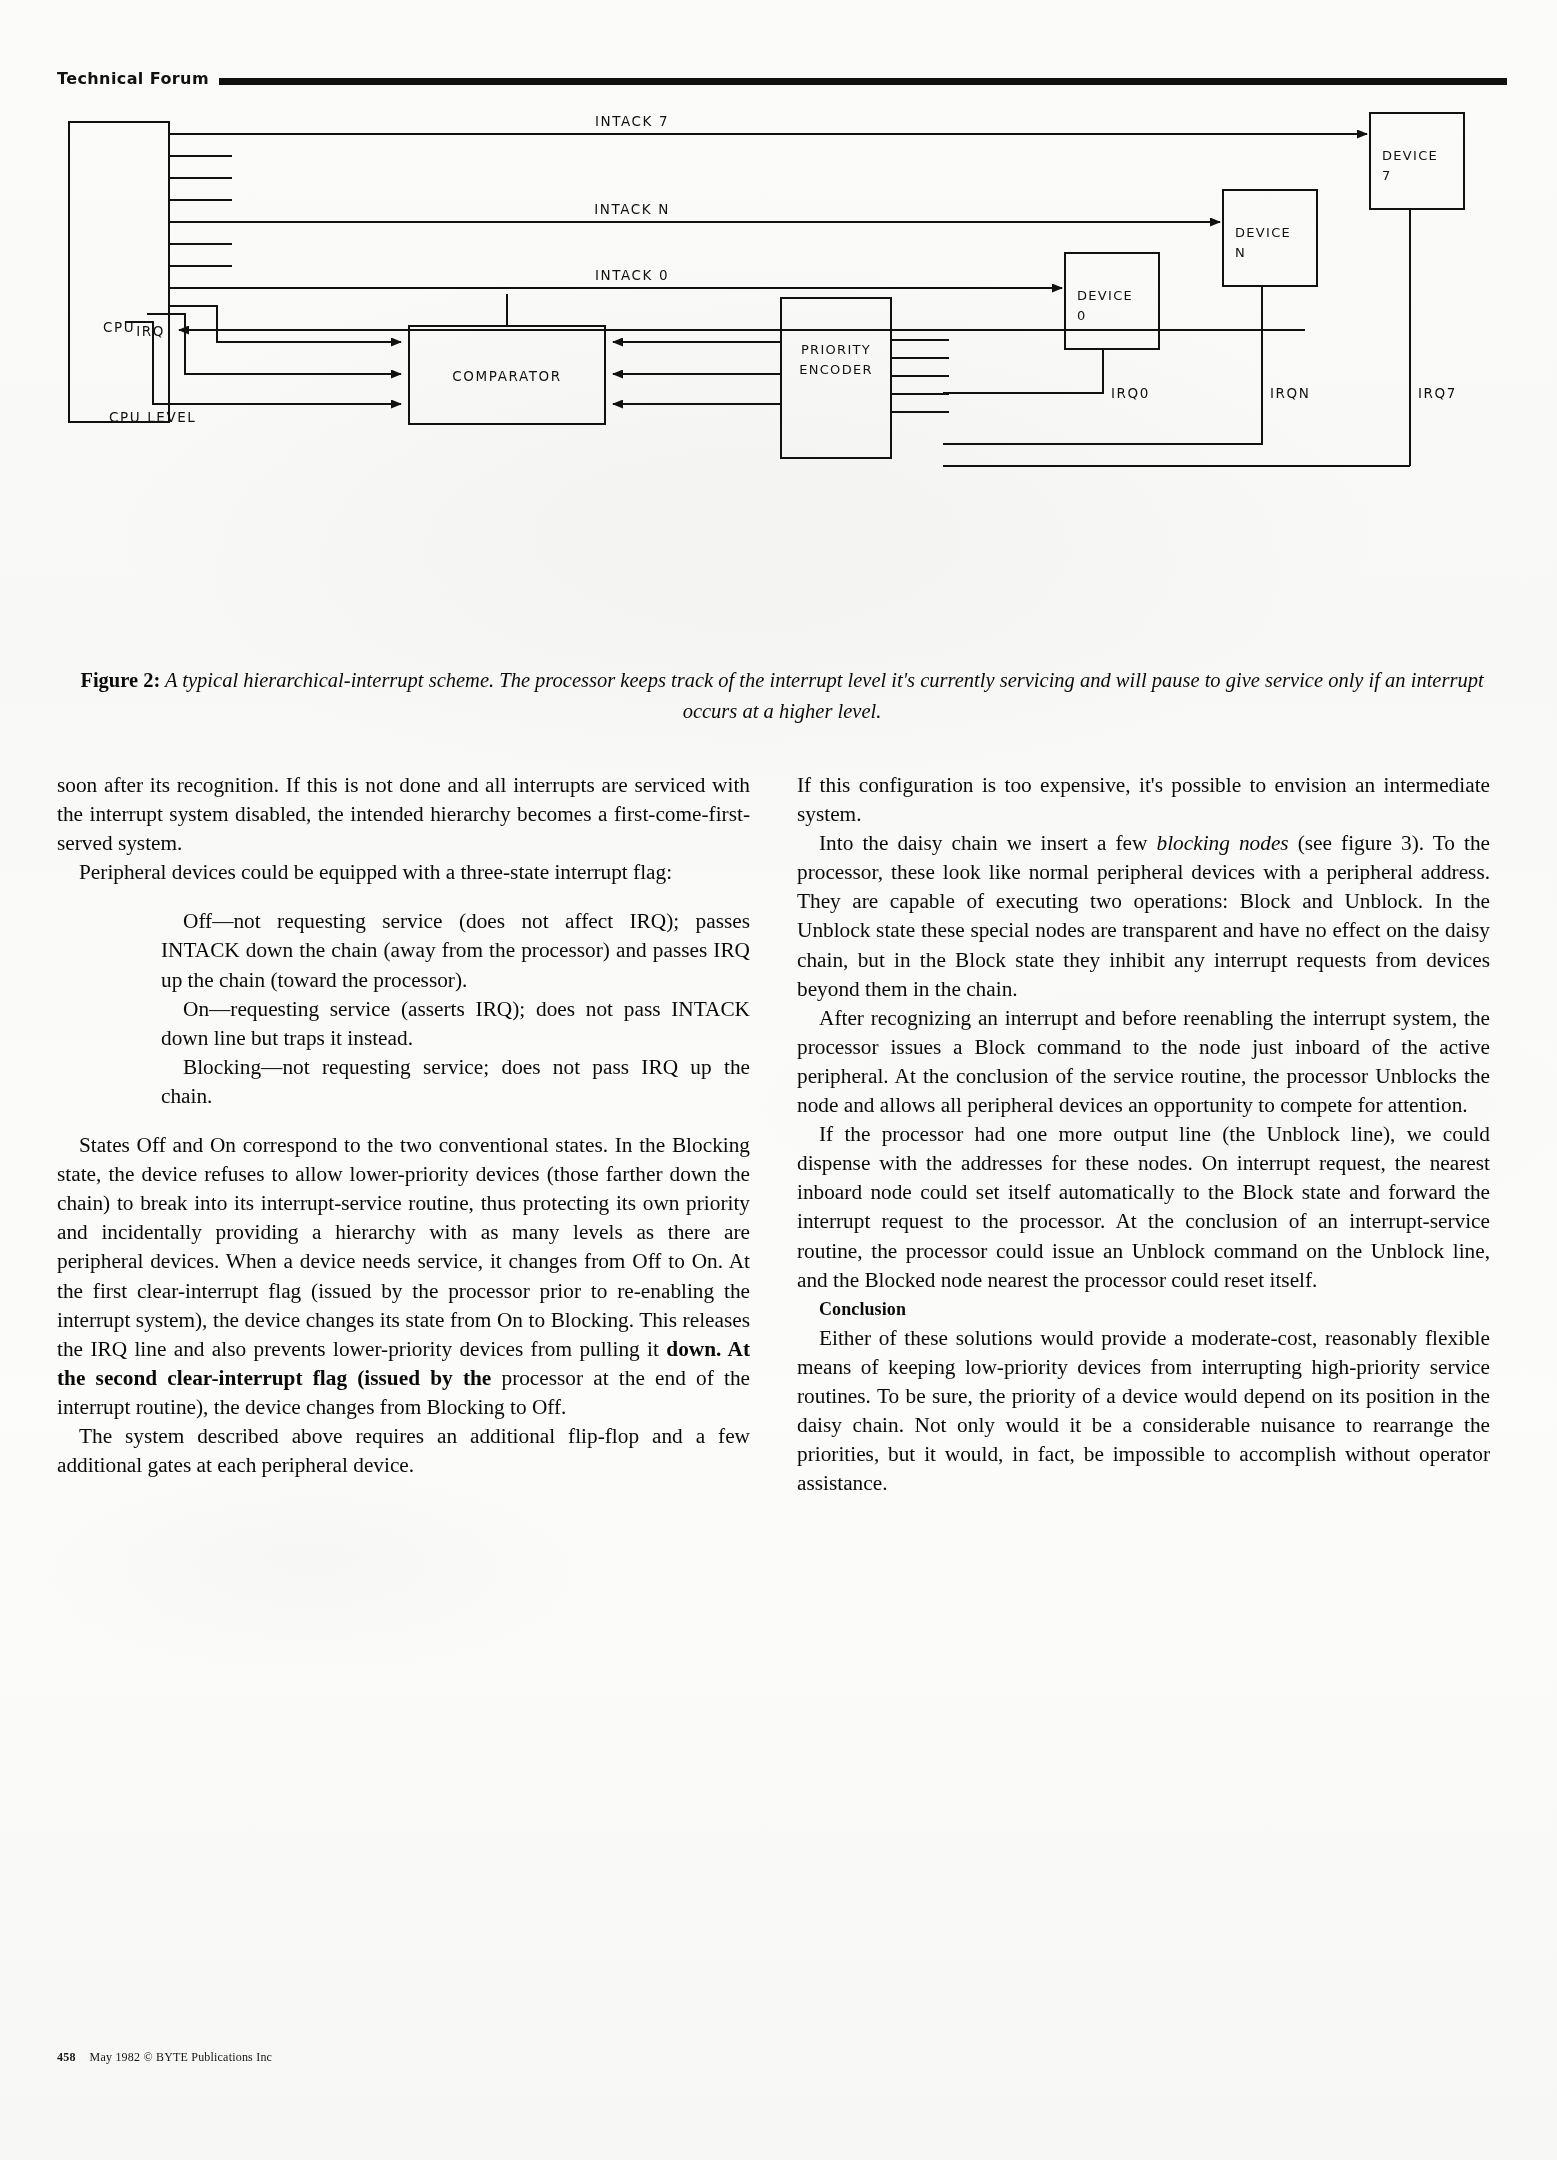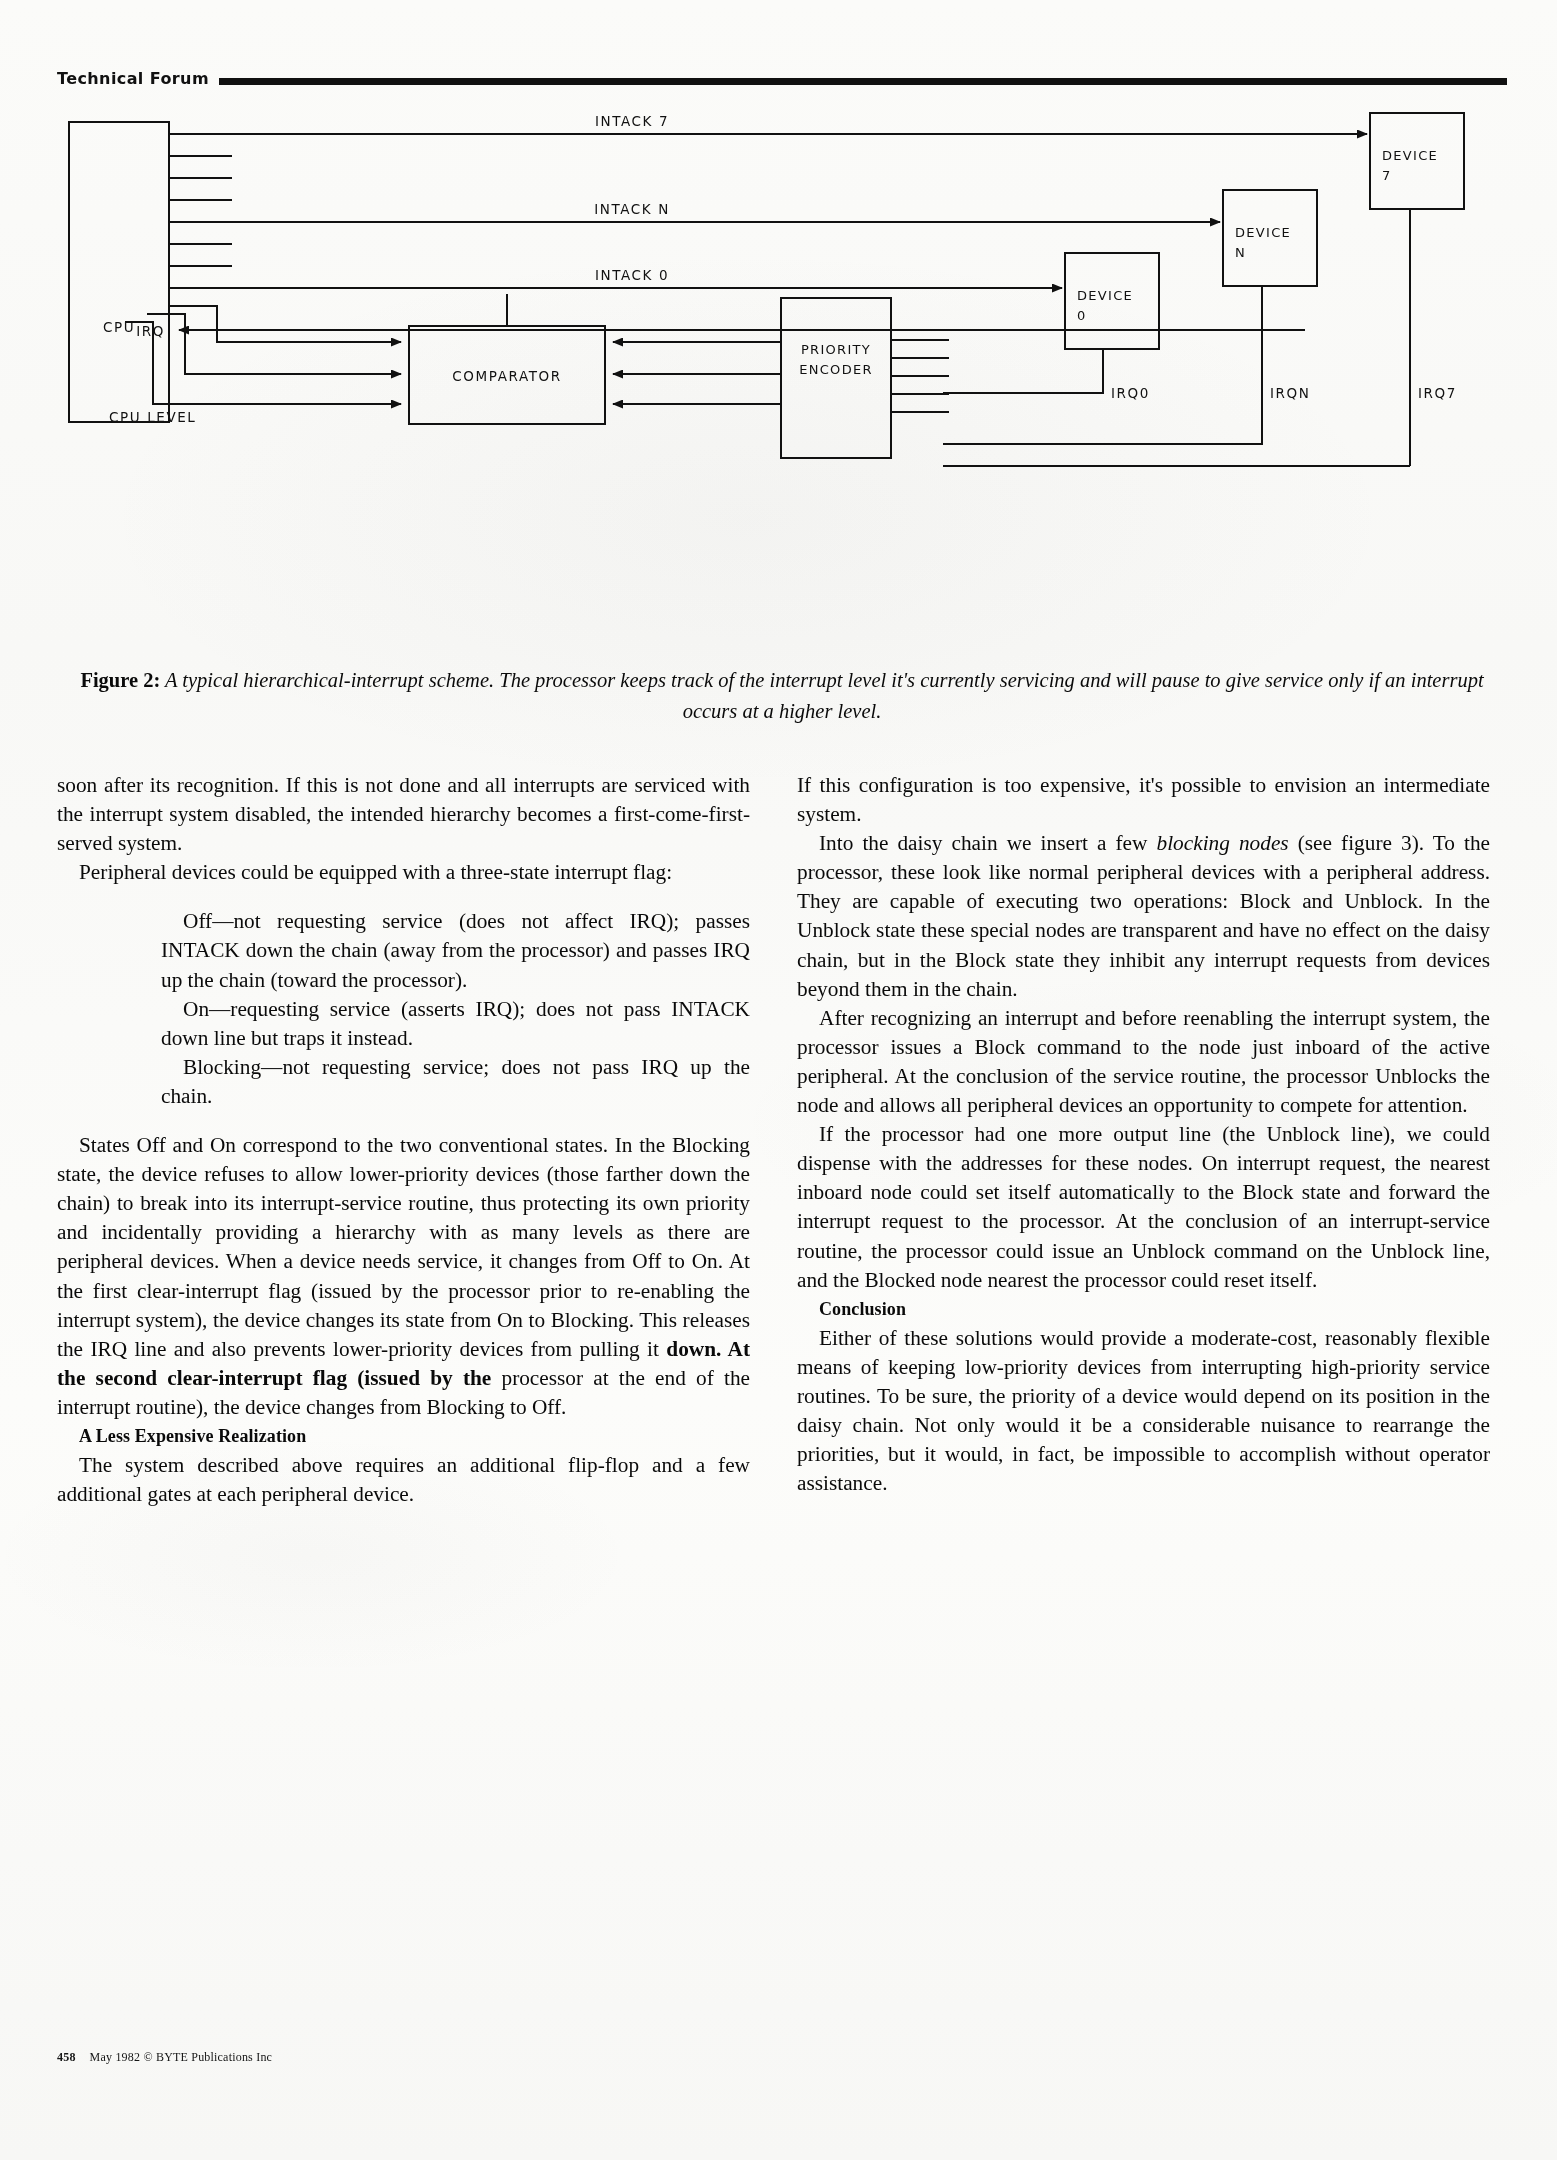--- a/index.html
+++ b/index.html
@@ -275,21 +275,20 @@
 
     <div class="deflist">
       <p class="defitem">Off—not requesting service (does not affect IRQ); passes INTACK down the chain (away from the processor) and passes IRQ up the chain (toward the processor).</p>
       <p class="defitem">On—requesting service (asserts IRQ); does not pass INTACK down line but traps it instead.</p>
       <p class="defitem">Blocking—not requesting service; does not pass IRQ up the chain.</p>
     </div>
 
     <p><span>States Off and On correspond to the two conventional states. In the Blocking state, the device refuses to allow lower-priority devices (those farther down the chain) to break into its interrupt-service routine, thus protecting its own priority and incidentally providing a hierarchy with as many levels as there are peripheral devices. When a device needs service, it changes from Off to On. At the first clear-interrupt flag (issued by the processor prior to re-enabling the interrupt system), the device changes its state from On to Blocking. This releases the IRQ line and also prevents lower-priority devices from pulling it </span><span class="bold-run">down. At the second clear-interrupt flag (issued by the</span><span> processor at the end of the interrupt routine), the device changes from Blocking to Off.</span></p>
 
 
-    <p class="subhead">A Less Expensive Realization</p>
     <p>The system described above requires an additional flip-flop and a few additional gates at each peripheral device.</p>
   </div>
 
   <div class="col">
     <p class="noindent">If this configuration is too expensive, it's possible to envision an intermediate system.</p>
 
     <p><span>Into the daisy chain we insert a few </span><span class="ital">blocking nodes</span><span> (see figure 3). To the processor, these look like normal peripheral devices with a peripheral address. They are capable of executing two operations: Block and Unblock. In the Unblock state these special nodes are transparent and have no effect on the daisy chain, but in the Block state they inhibit any interrupt requests from devices beyond them in the chain.</span></p>
 
     <p>After recognizing an interrupt and before reenabling the interrupt system, the processor issues a Block command to the node just inboard of the active peripheral. At the conclusion of the service routine, the processor Unblocks the node and allows all peripheral devices an opportunity to compete for attention.</p>
     <p>If the processor had one more output line (the Unblock line), we could dispense with the addresses for these nodes. On interrupt request, the nearest inboard node could set itself automatically to the Block state and forward the interrupt request to the processor. At the conclusion of an interrupt-service routine, the processor could issue an Unblock command on the Unblock line, and the Blocked node nearest the processor could reset itself.</p>

